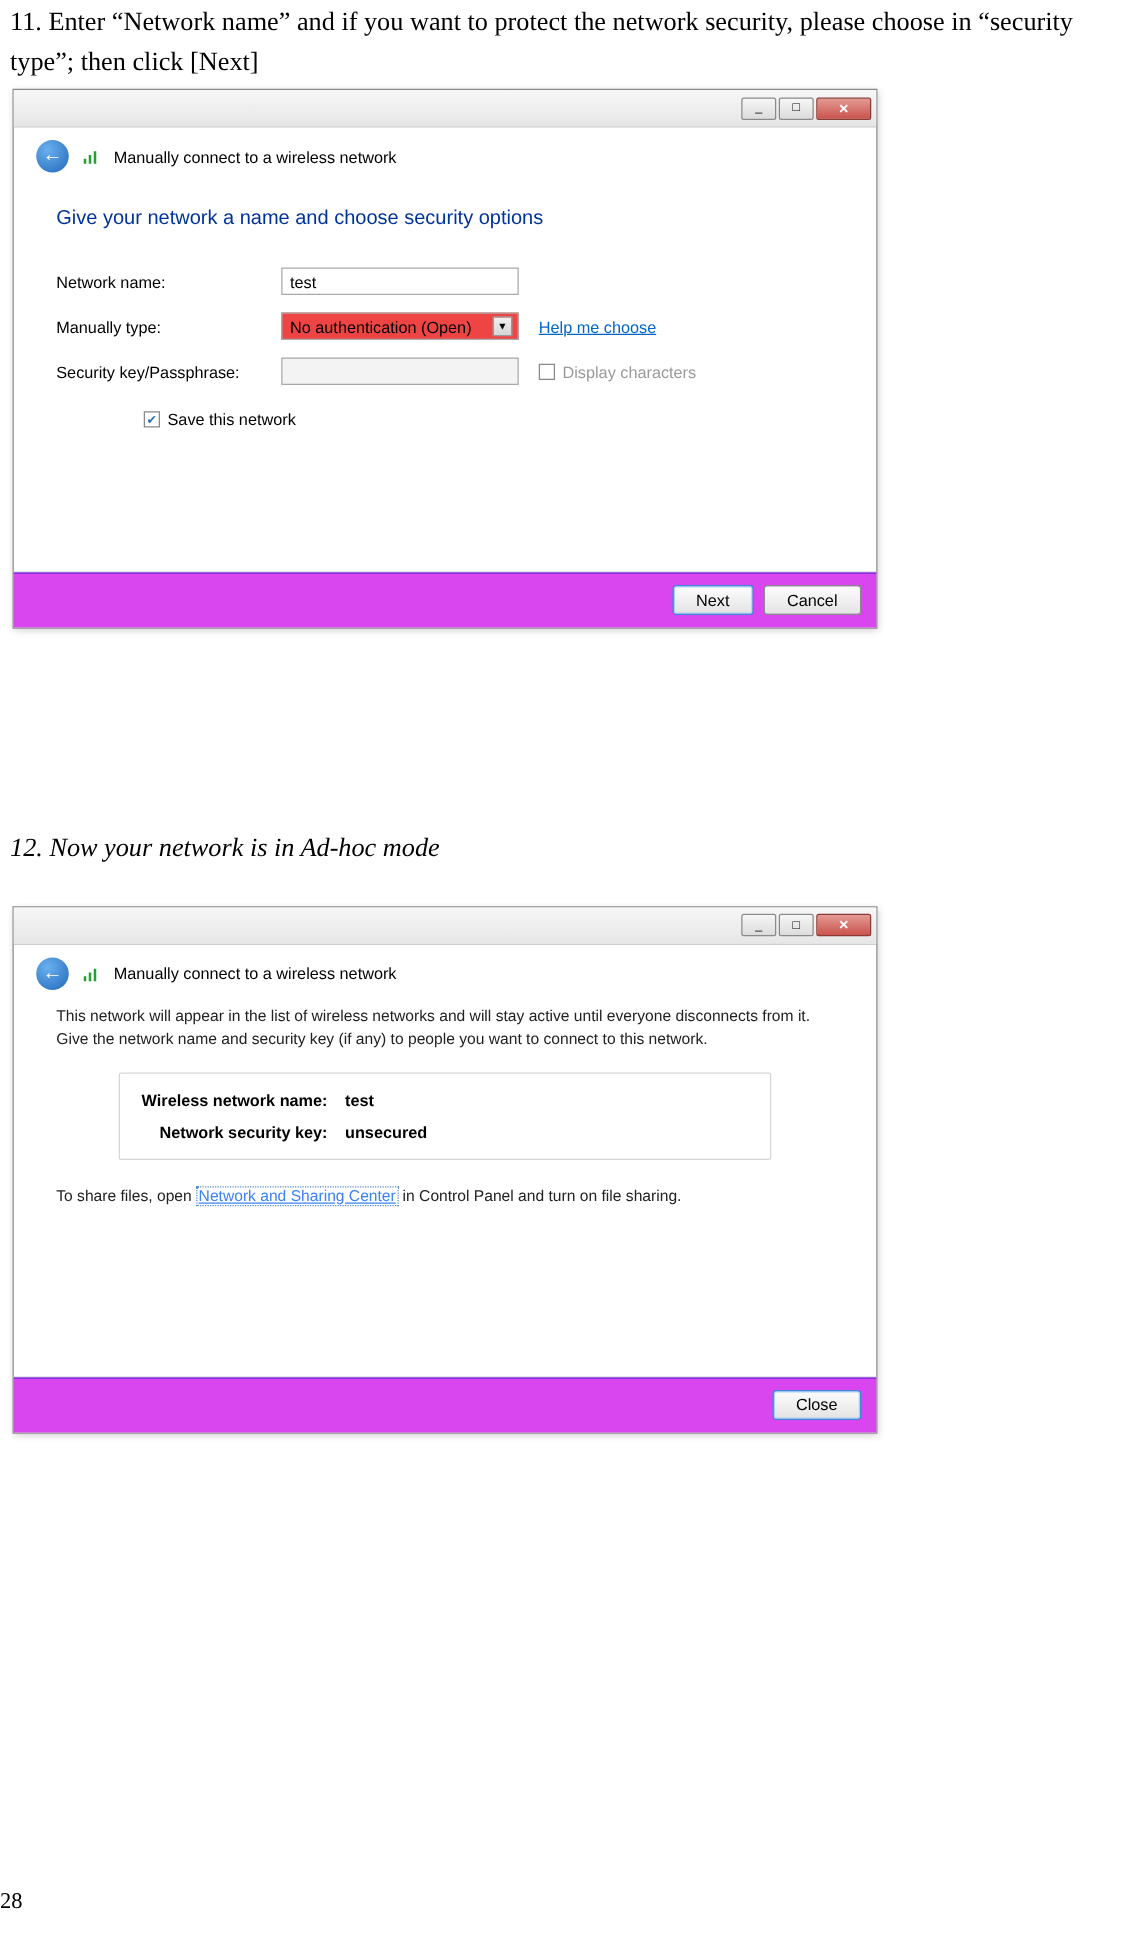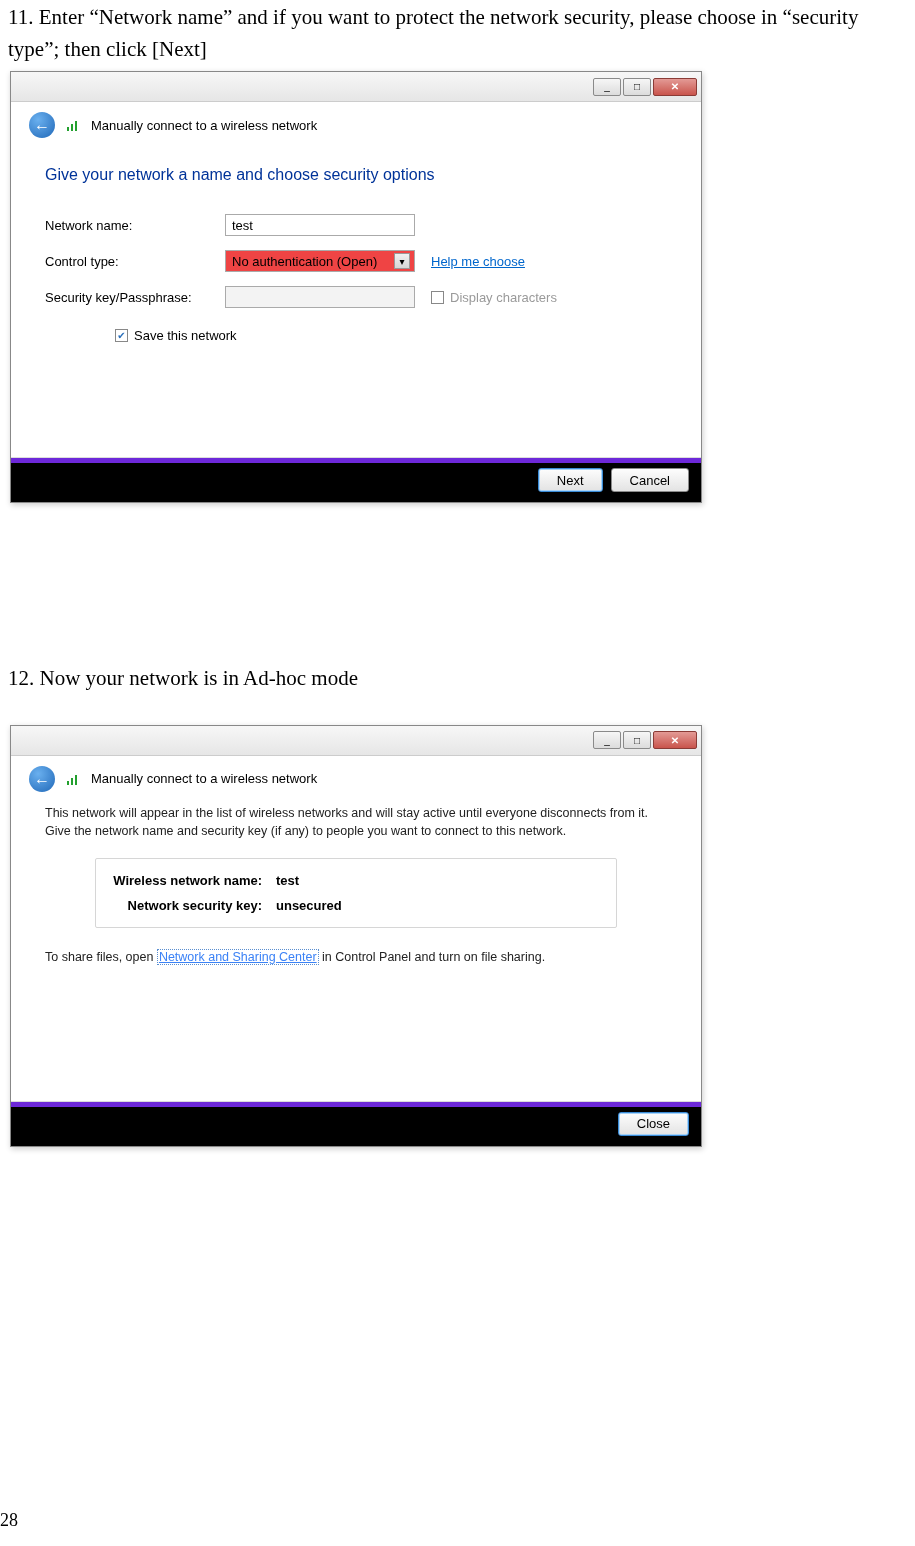--- a/index.html
+++ b/index.html
@@ -13,20 +13,21 @@
     padding: 0 8px;
   }
   .instruction {
     font-size: 21px;
     line-height: 1.5;
     margin: 2px 0 6px 0;
   }
   .instruction-12 {
     margin-top: 160px;
     margin-bottom: 30px;
+    font-style: italic;
   }
   .page-num {
     position: absolute;
     bottom: 15px;
     width: 100%;
     text-align: left;
     font-size: 18px;
     left: 0;
   }
   
@@ -187,22 +188,22 @@
   }
   .inset-row { display:flex; margin-bottom:10px; }
   .inset-label { width: 180px; text-align:right; padding-right: 14px; }
   .link-dotted {
     color:#3b82f6;
     text-decoration:underline;
     border:1px dotted #5a8ed0;
     padding:0 1px;
   }
   .bottom-bar {
-    border-top:5px solid #6d28d9;
-    background:#000000;
+    border-top:1px solid #6d28d9;
+    background:#d946ef;
     height:44px;
     position:relative;
   }
 </style>
 </head>
 <body>
 
 <p class="instruction">11. Enter “Network name” and if you want to protect the network security, please choose in “security type”; then click [Next]</p>
 
 <div class="dialog">
@@ -222,21 +223,21 @@
   </div>
   <div class="content">
     <div class="big-heading">Give your network a name and choose security options</div>
 
     <div class="form-row">
       <div class="form-label">Network name:</div>
       <input class="text-input" value="test" style="">
     </div>
 
     <div class="form-row">
-      <div class="form-label">Control type:</div>
+      <div class="form-label">Manually type:</div>
       <div class="select-box">
         <span>No authentication (Open)</span>
         <span class="select-arrow">▾</span>
       </div>
       <a class="link">Help me choose</a>
     </div>
 
     <div class="form-row">
       <div class="form-label">Security key/Passphrase:</div>
       <input class="text-input" disabled="" style="background: rgb(243, 243, 243);">

